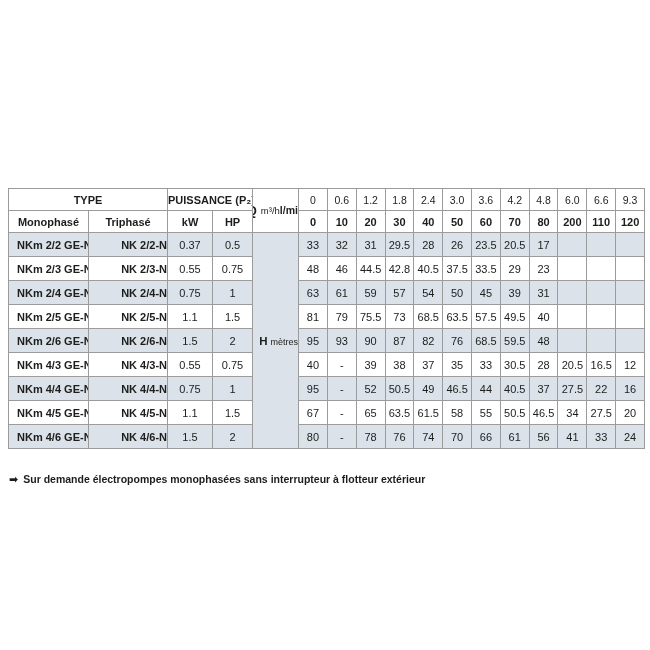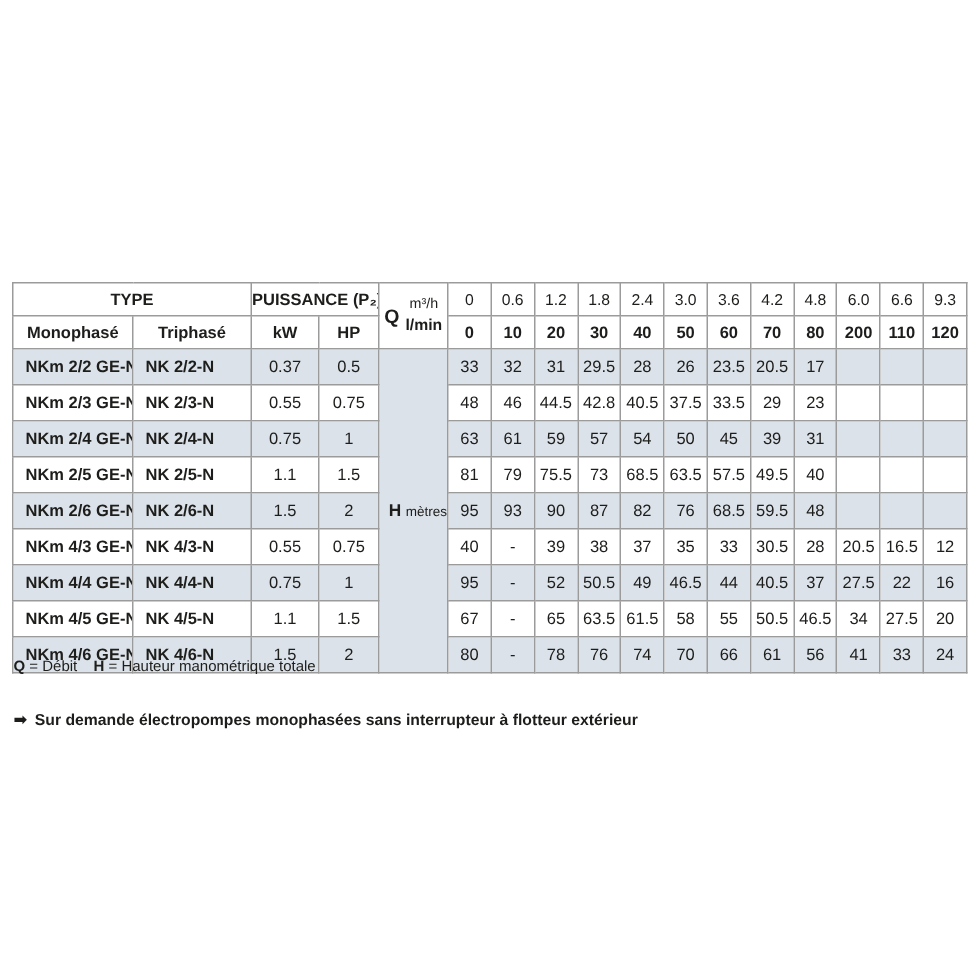--- a/index.html
+++ b/index.html
@@ -26,25 +26,25 @@
     white-space:nowrap;
     overflow:hidden;
   }
   thead tr{height:22px;}
   tbody tr{height:24px;}
   th{background:#fff;font-weight:bold;}
   th.flow{font-weight:bold;}
   th.flow.m3h{font-weight:normal;font-size:10.5px;}
   tr.stripe td{background:#dbe2e9;}
   td.hcol{background:#ffffff;text-align:right;}
-  td.name{text-align:left;padding-left:8px;font-weight:bold;}
+  td.name{text-align:right;padding-left:8px;font-weight:bold;}
   td.num{font-weight:normal;}
   .qcell .qwrap{display:flex;align-items:center;justify-content:center;gap:4px;}
   .qletter{font-size:13px;font-weight:bold;}
-  .qunits{display:flex;flex-direction:column;line-height:1.45;}
+  .qunits{display:flex;flex-direction:row;line-height:1.45;align-items:flex-end;}
   .u-m3h{font-size:9.5px;font-weight:normal;}
   .u-lmin{font-size:10.5px;font-weight:bold;}
   .h-abbr{font-weight:bold;font-size:11.5px;}
   .h-unit{font-weight:normal;font-size:9px;}
   .footline{
     position:absolute;left:9px;right:6px;top:439px;
     display:flex;justify-content:space-between;align-items:baseline;
     font-size:10px;
   }
   .legend b{font-weight:bold;}
@@ -275,23 +275,17 @@
           <td class="num val">56</td>
           <td class="num val">41</td>
           <td class="num val">33</td>
           <td class="num val">24</td>
         </tr>
       </tbody>
   </table>
 </div>
 
 <div class="footline">
-  <span class="legend">
-    <b>Q</b>
-    <span>= Débit</span><span class="sep"></span>
-    <b>H</b>
-    <span>= Hauteur manométrique totale</span>
-  </span>
 </div>
 
 <div class="demand-note">
   <span class="arrow">➡</span><span>Sur demande électropompes monophasées sans interrupteur à flotteur extérieur</span>
 </div>
 
 </body></html>

